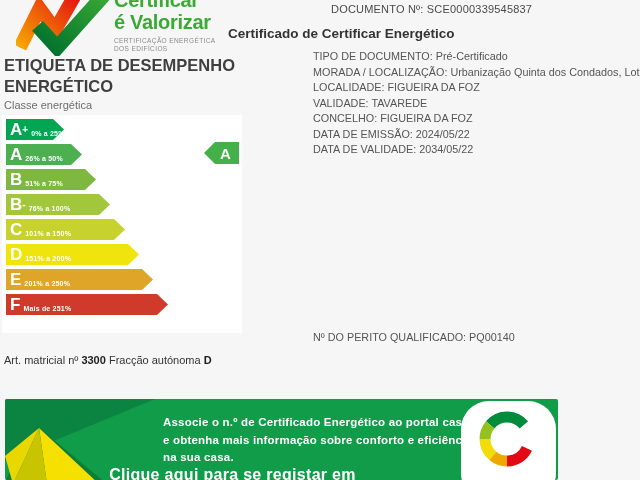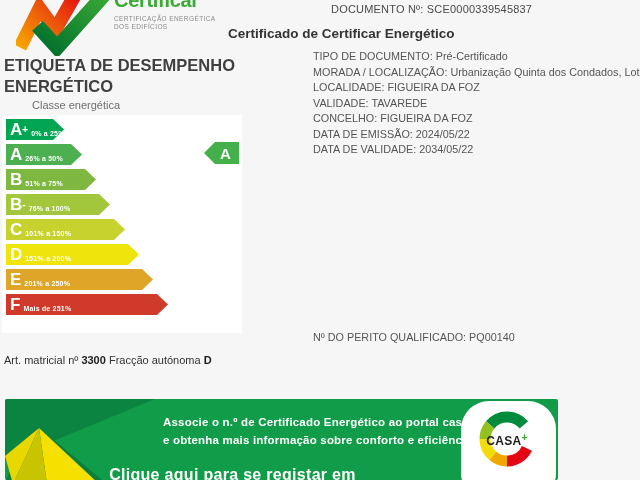--- a/index.html
+++ b/index.html
@@ -17,21 +17,21 @@
     font-size:20px; font-weight:bold; color:#3aaa35; letter-spacing:-0.3px;
   }
   .logo-text .l2 { margin-top:2px; }
   .logo-sub { margin-top:5px; font-size:6.5px; color:#8a8a8a; letter-spacing:0.4px; line-height:8px; }
   .doc-number { position:absolute; left:331px; top:3px; font-size:11px; color:#4a4a4a; letter-spacing:0.2px;text-align:right; }
   .cert-title { position:absolute; left:228px; top:26px; font-size:13.5px; font-weight:bold; color:#333; }
 
   
   .label-heading { position:absolute; left:4px; top:55px; width:245px;
     font-size:16.5px; font-weight:bold; color:#3f3f3f; line-height:21px; }
-  .label-sub { position:absolute; left:4px; top:99px; font-size:11px; color:#6e6e6e;margin-left:28px; }
+  .label-sub { position:absolute; left:4px; top:99px; font-size:11px; color:#6e6e6e; }
   .label-box { position:absolute; left:2px; top:115px; width:240px; height:218px; background:#ffffff; }
   .scale { position:absolute; left:4px; top:4px; display:flex; flex-direction:column; gap:4px; }
   .energy-arrow {
     height:21px; display:flex; align-items:center; padding-left:4px;
     clip-path:polygon(0 0, calc(100% - 11px) 0, 100% 50%, calc(100% - 11px) 100%, 0 100%);
     color:#fff; white-space:nowrap;
   }
   .energy-arrow .letter { font-size:17px; font-weight:bold; line-height:20px; }
   .energy-arrow .sup { font-size:10px; font-weight:bold; vertical-align:6px; }
   .energy-arrow .range { font-size:7px; font-weight:bold; margin-left:3px; margin-top:7px; letter-spacing:0.2px; }
@@ -80,20 +80,21 @@
     <linearGradient id="chk" x1="0" y1="1" x2="1" y2="0">
       <stop offset="0" stop-color="#006f2d"></stop>
         <stop offset="1" stop-color="#3aaa35"></stop>
     </linearGradient>
   </defs>
   <polyline points="4,62 24,22 40,44 64,2" fill="none" stroke="url(#zig)" stroke-width="14" stroke-linejoin="miter"></polyline>
   <polyline points="22,40 42,62 92,6" fill="none" stroke="url(#chk)" stroke-width="15" stroke-linejoin="miter"></polyline>
 </svg>
 <div class="logo-text">
   <div class="l1">Certificar</div>
+  <div class="l2">é Valorizar</div>
   <div class="logo-sub">
     <div>CERTIFICAÇÃO ENERGÉTICA</div>
     <div>DOS EDIFÍCIOS</div>
   </div>
 </div>
 <div class="doc-number">DOCUMENTO Nº: SCE0000339545837</div>
 <div class="cert-title">Certificado de Certificar Energético</div>
 
 <div class="label-heading">ETIQUETA DE DESEMPENHO ENERGÉTICO</div>
 <div class="label-sub">Classe energética</div>
@@ -163,25 +164,25 @@
   <div class="banner-deco-tri"></div>
   <svg class="banner-leaf" width="120" height="58" viewBox="0 0 120 58">
     <polygon points="34,0 104,58 0,58" fill="#0b7e3a"></polygon>
     <polygon points="36,2 96,58 44,58" fill="#f6e000"></polygon>
     <polygon points="36,2 44,58 10,58" fill="#c8c400"></polygon>
     <polygon points="36,2 10,58 2,30" fill="#e8d800"></polygon>
   </svg>
   <div class="banner-msg">
     <div>Associe o n.º de Certificado Energético ao portal casA+</div>
     <div>e obtenha mais informação sobre conforto e eficiência</div>
+    <div>na sua casa.</div>
   </div>
   <div class="banner-cta">Clique aqui para se registar em</div>
   <div class="casa-blob">
     <svg class="casa-ring" width="64" height="64" viewBox="0 0 64 64">
       <path d="M48.85 17.86 A22 22 0 0 0 15.15 17.86" fill="none" stroke="#008c3c" stroke-width="11"></path>
       <path d="M15.15 17.86 A22 22 0 0 0 10 32" fill="none" stroke="#94c11f" stroke-width="11"></path>
       <path d="M10 32 A22 22 0 0 0 17.86 48.85" fill="none" stroke="#f2dc0a" stroke-width="11"></path>
       <path d="M17.86 48.85 A22 22 0 0 0 32 54" fill="none" stroke="#f0a800" stroke-width="11"></path>
       <path d="M32 54 A22 22 0 0 0 51.94 41.30" fill="none" stroke="#e30613" stroke-width="11"></path>
     </svg>
-    <div class="casa-text"><span>CAS</span><span>A</span><span class="plus">+</span></div>
   </div>
 </div>
 
 </body></html>

